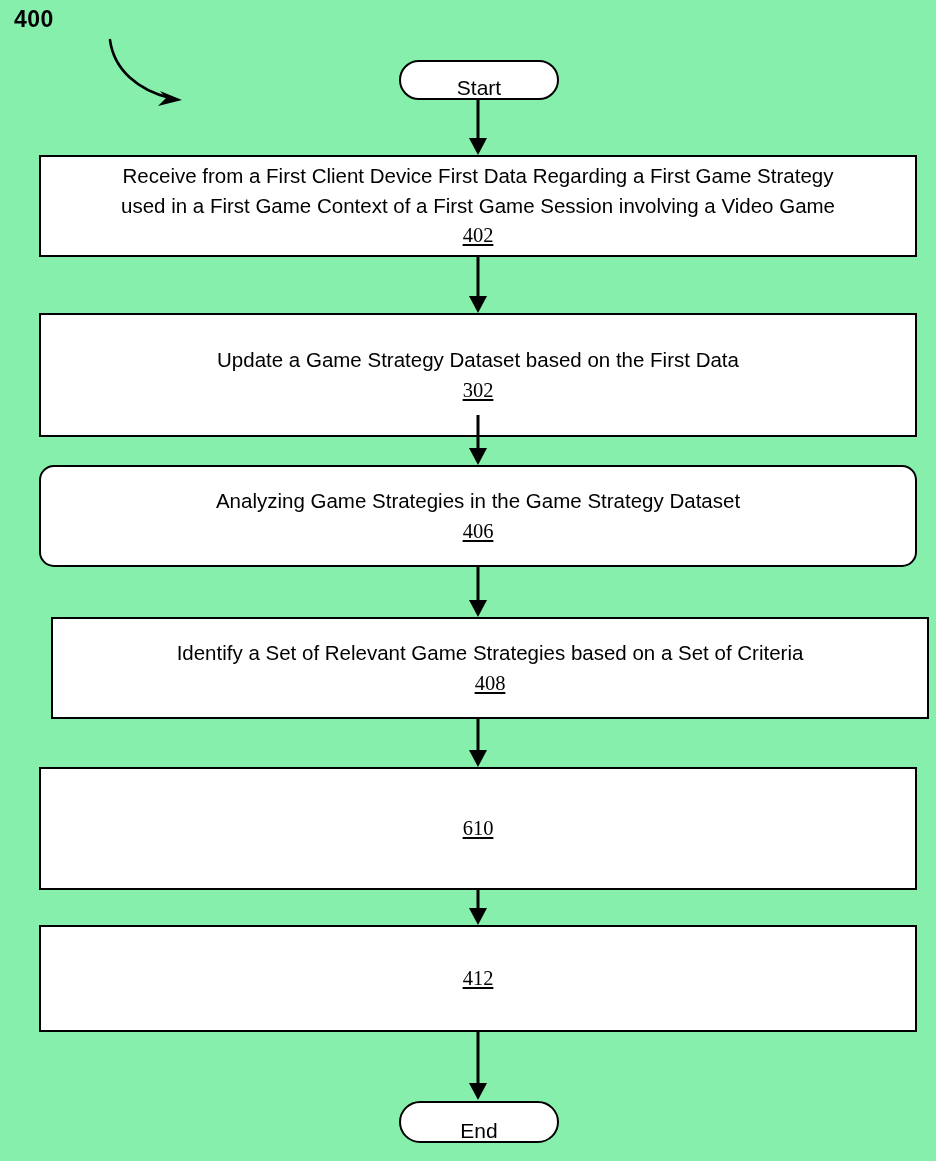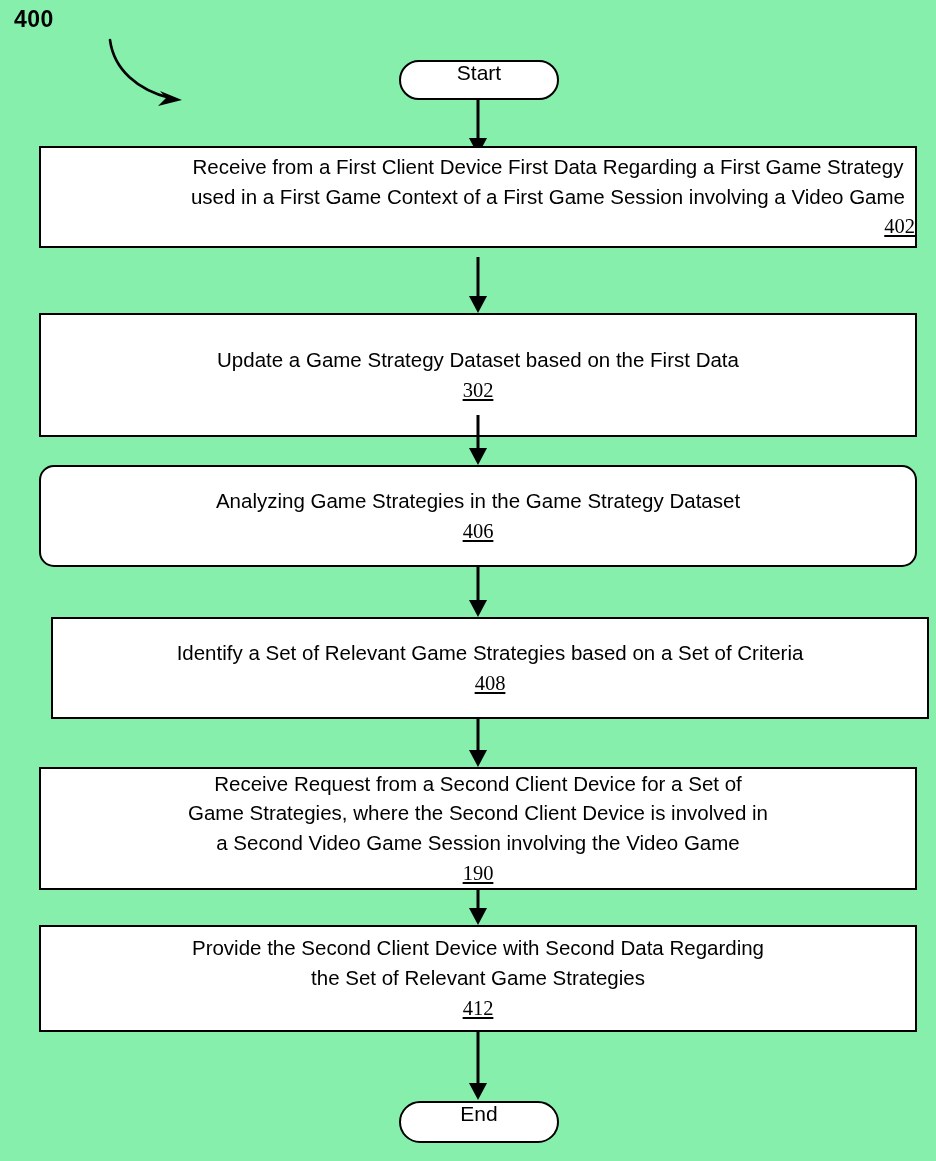--- a/index.html
+++ b/index.html
@@ -39,21 +39,21 @@
   }
 
   
   .terminator {
     position: absolute;
     box-sizing: border-box;
     border: 2.5px solid #000000;
     border-radius: 22px;
     background: #ffffff;
     display: flex;
-    align-items: flex-start;
+    align-items: flex-end;
     justify-content: center;
     font-size: 21px;
     line-height: 1;
   }
 
   
   .process {
     position: absolute;
     box-sizing: border-box;
     border: 2.5px solid #000000;
@@ -104,21 +104,21 @@
     <span>Start</span>
   </div>
 
   <div class="connector" style="top:100px; height:56px;">
     <svg width="32" height="56" viewBox="0 0 32 56">
       <line x1="16" y1="0" x2="16" y2="42" stroke="#000000" stroke-width="3"></line>
       <path d="M 16 55 L 7 38 L 25 38 Z" fill="#000000"></path>
     </svg>
   </div>
 
-  <div class="process" style="left:39px; top:146px; width:878px; height:102px;align-items:flex-end;">
+  <div class="process" style="left:39px; top:155px; width:878px; height:102px;">
     <div class="process-text">Receive from a First Client Device First Data Regarding a First Game Strategy
 used in a First Game Context of a First Game Session involving a Video Game</div>
     <div class="ref-num">402</div>
   </div>
 
   <div class="connector" style="top:257px; height:57px;">
     <svg width="32" height="57" viewBox="0 0 32 57">
       <line x1="16" y1="0" x2="16" y2="43" stroke="#000000" stroke-width="3"></line>
       <path d="M 16 56 L 7 39 L 25 39 Z" fill="#000000"></path>
     </svg>
@@ -154,36 +154,31 @@
   </div>
 
   <div class="connector" style="top:719px; height:49px;">
     <svg width="32" height="49" viewBox="0 0 32 49">
       <line x1="16" y1="0" x2="16" y2="35" stroke="#000000" stroke-width="3"></line>
       <path d="M 16 48 L 7 31 L 25 31 Z" fill="#000000"></path>
     </svg>
   </div>
 
   <div class="process" style="left:39px; top:767px; width:878px; height:123px;">
-    <div class="process-text">Receive Request from a Second Client Device for a Set of
-Game Strategies, where the Second Client Device is involved in
-a Second Video Game Session involving the Video Game</div>
-    <div class="ref-num">190</div>
+    <div class="ref-num">610</div>
   </div>
 
   <div class="connector" style="top:890px; height:36px;">
     <svg width="32" height="36" viewBox="0 0 32 36">
       <line x1="16" y1="0" x2="16" y2="22" stroke="#000000" stroke-width="3"></line>
       <path d="M 16 35 L 7 18 L 25 18 Z" fill="#000000"></path>
     </svg>
   </div>
 
   <div class="process" style="left:39px; top:925px; width:878px; height:107px;">
-    <div class="process-text">Provide the Second Client Device with Second Data Regarding
-the Set of Relevant Game Strategies</div>
     <div class="ref-num">412</div>
   </div>
 
   <div class="connector" style="top:1032px; height:69px;">
     <svg width="32" height="69" viewBox="0 0 32 69">
       <line x1="16" y1="0" x2="16" y2="55" stroke="#000000" stroke-width="3"></line>
       <path d="M 16 68 L 7 51 L 25 51 Z" fill="#000000"></path>
     </svg>
   </div>
 

